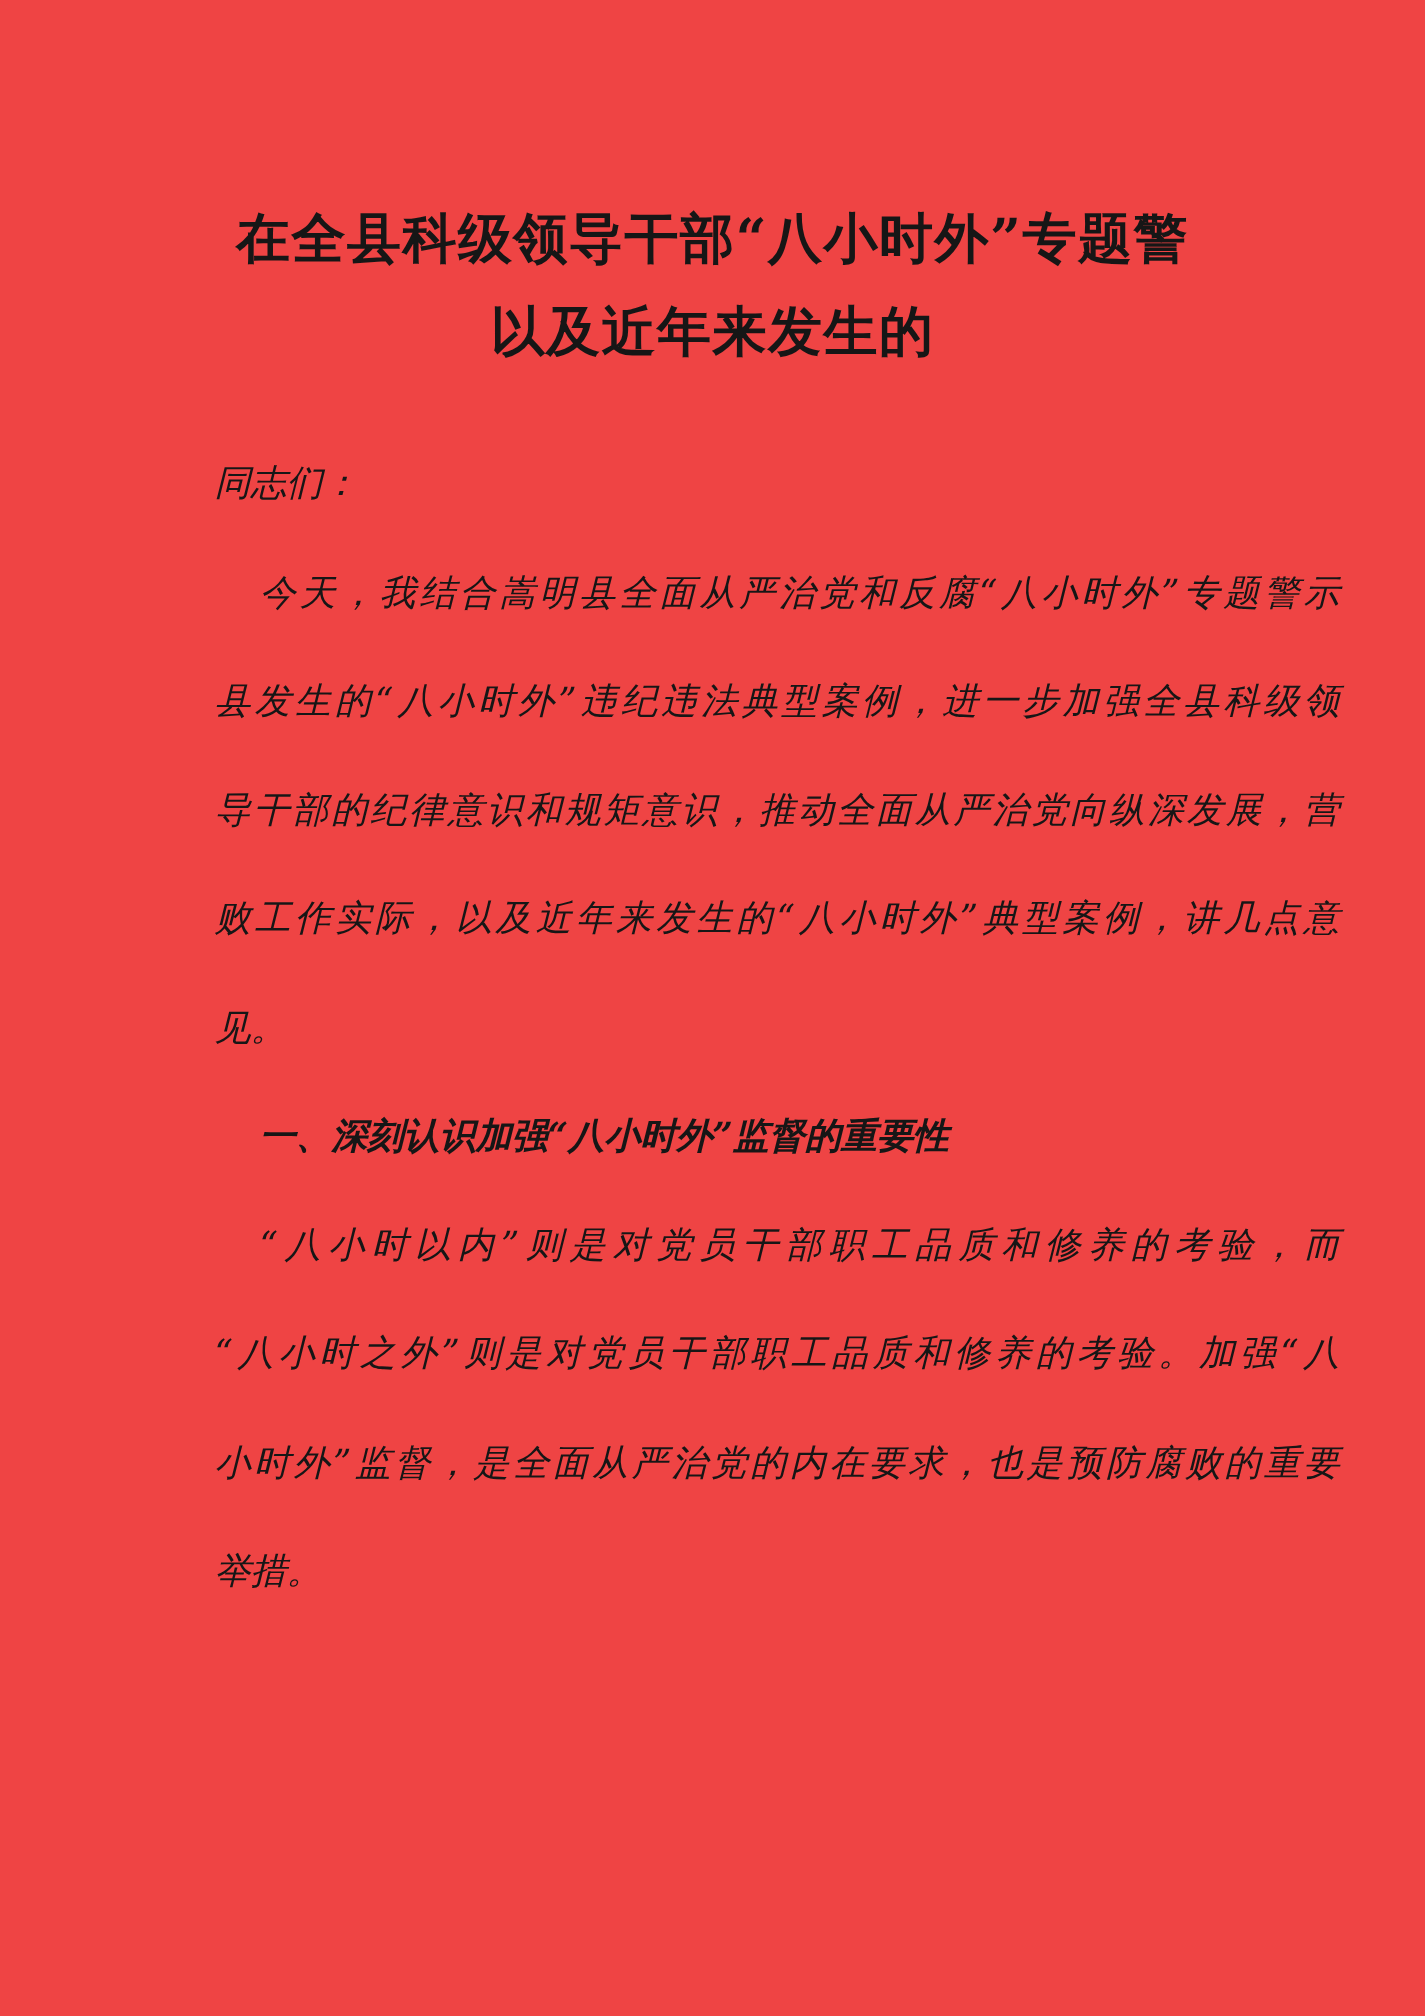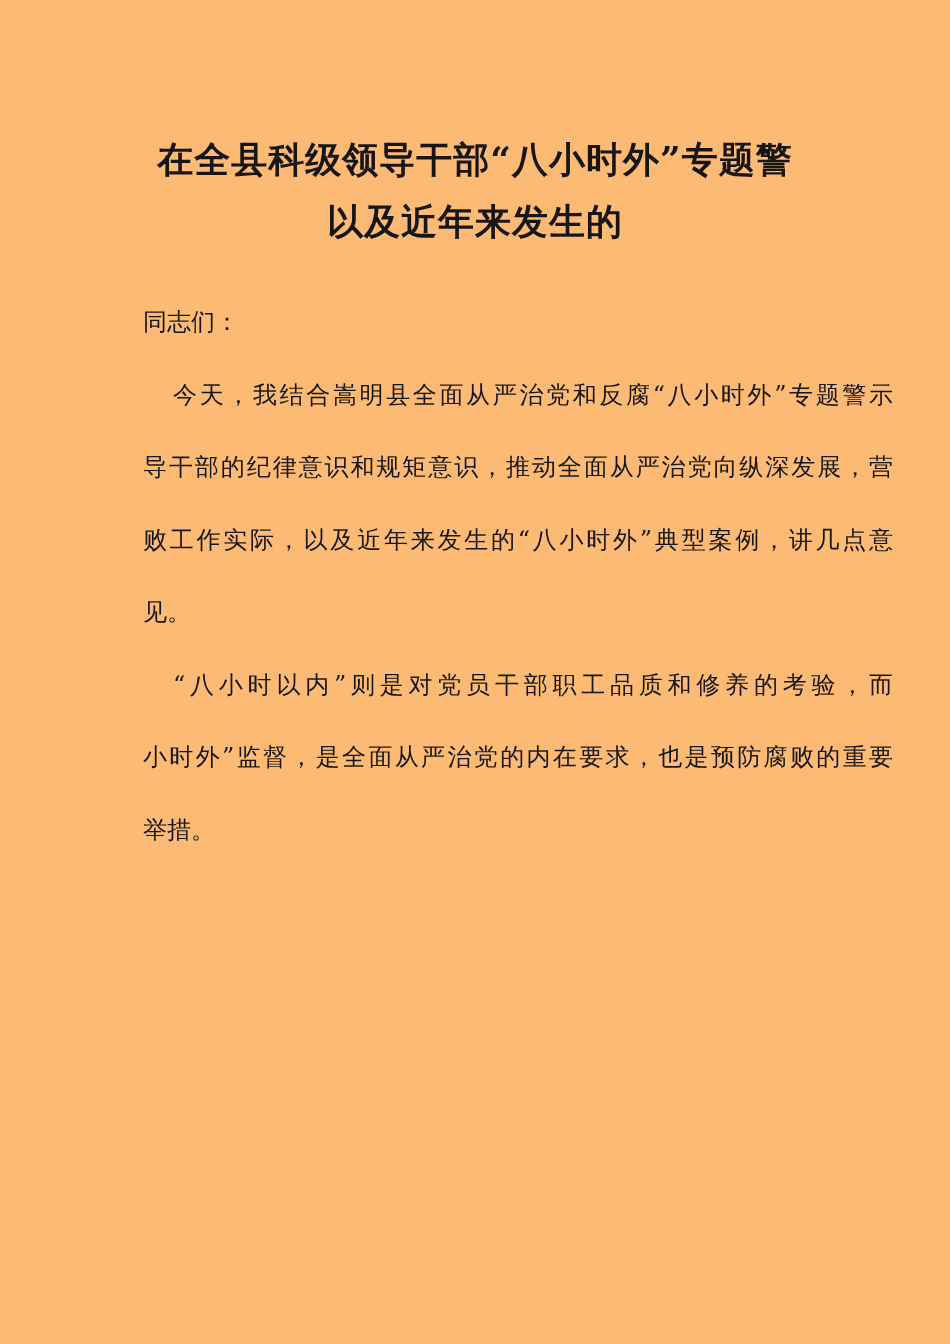--- a/index.html
+++ b/index.html
@@ -4,38 +4,39 @@
   <style>
     html, body {
       margin: 0;
       padding: 0;
       background: #ffffff;
     }
     .page {
       position: relative;
       width: 950px;
       height: 1344px;
-      background: #fdba74;
+      background: #ef4444;
       color: #161616;
       font-family: "DejaVu Serif", "Liberation Serif", serif;
       overflow: hidden;
     }
     .doc-title {
       padding-top: 104px;
       text-align: center;
       font-weight: 700;
       font-size: 36px;
       line-height: 62px;
       letter-spacing: 1px;
     }
     .doc-body {
       margin-top: 34px;
       padding-left: 143px;
       padding-right: 57px;
       font-size: 24px;
+      font-style: italic;
     }
     .line {
       height: 72.5px;
       line-height: 72.5px;
       text-align: left;
     }
     .just {
       text-align: justify;
       text-align-last: justify;
     }
@@ -52,21 +53,24 @@
 <div class="page">
 
   <h1 class="doc-title">
     <div>在全县科级领导干部“八小时外”专题警</div>
     <div>以及近年来发生的</div>
   </h1>
 
   <div class="doc-body">
     <div class="line">同志们：</div>
     <div class="line indent just">今天，我结合嵩明县全面从严治党和反腐“八小时外”专题警示</div>
+    <div class="line just">县发生的“八小时外”违纪违法典型案例，进一步加强全县科级领</div>
     <div class="line just">导干部的纪律意识和规矩意识，推动全面从严治党向纵深发展，营</div>
     <div class="line just">败工作实际，以及近年来发生的“八小时外”典型案例，讲几点意</div>
     <div class="line">见。</div>
+    <div class="line indent bold">一、深刻认识加强“八小时外”监督的重要性</div>
     <div class="line indent just">“八小时以内”则是对党员干部职工品质和修养的考验，而</div>
+    <div class="line just">“八小时之外”则是对党员干部职工品质和修养的考验。加强“八</div>
     <div class="line just">小时外”监督，是全面从严治党的内在要求，也是预防腐败的重要</div>
     <div class="line">举措。</div>
   </div>
 
 </div>
 
 </body></html>

